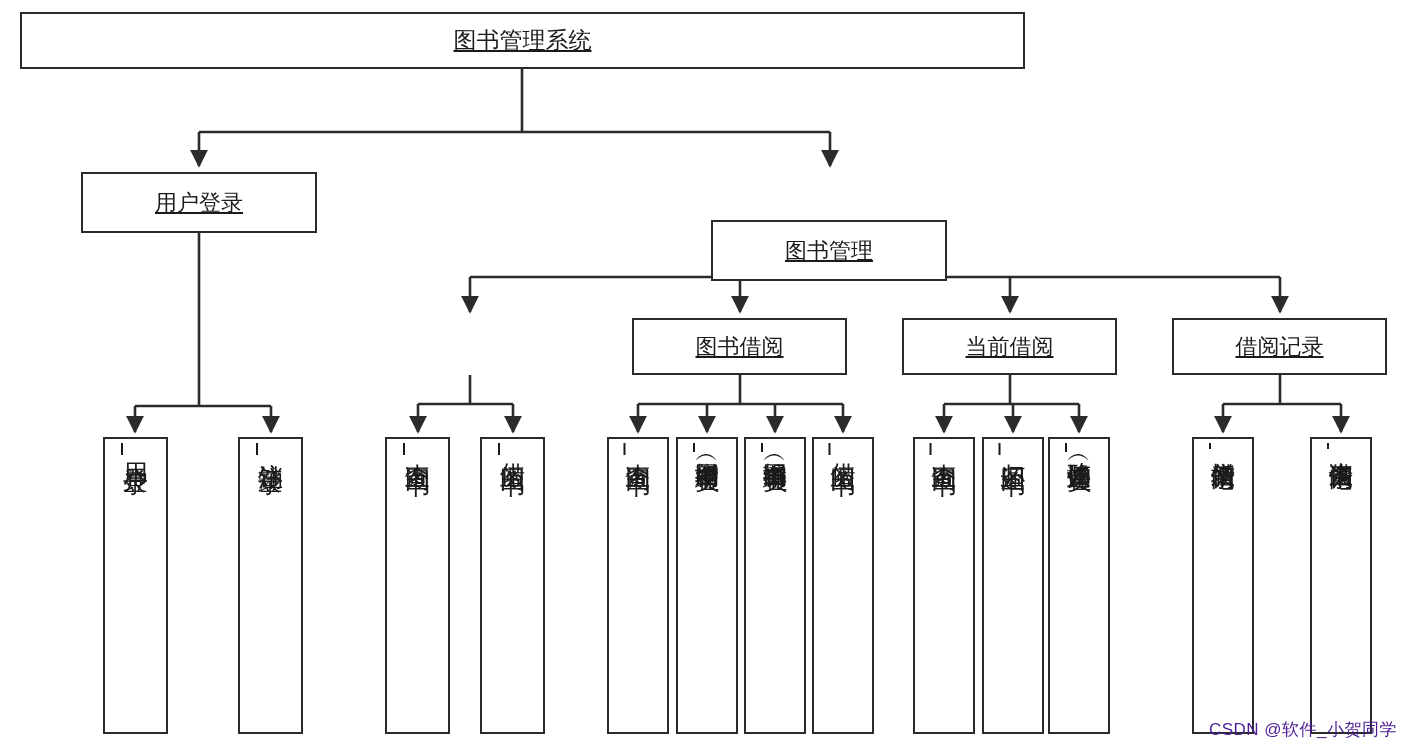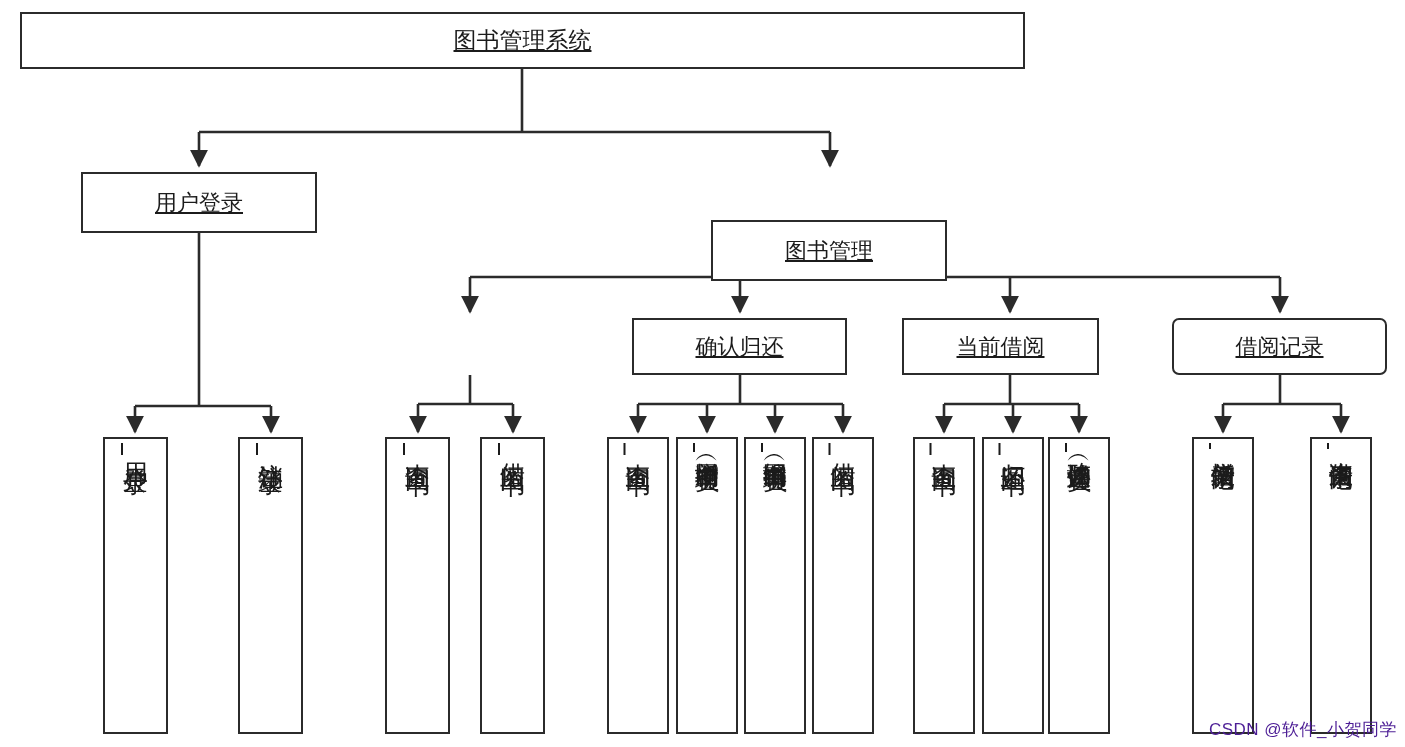--- a/index.html
+++ b/index.html
@@ -129,26 +129,26 @@
   </div>
 
   <div class="node n-mid" style="left:81px; top:172px; width:236px; height:61px;">
     <span class="lbl">用户登录</span>
   </div>
   <div class="node n-mid" style="left:711px; top:172px; width:236px; height:61px;margin-top:48px;">
     <span class="lbl">图书管理</span>
   </div>
 
   <div class="node n-mid" style="left:632px; top:318px; width:215px; height:57px;">
-    <span class="lbl">确认归还</span>
+    <span class="lbl">图书借阅</span>
   </div>
-  <div class="node n-mid" style="left:902px; top:318px; width:197px; height:57px;">
+  <div class="node n-mid" style="left:902px; top:318px; width:215px; height:57px;">
     <span class="lbl">当前借阅</span>
   </div>
-  <div class="node n-mid" style="left:1172px; top:318px; width:215px; height:57px;border-radius:7px;">
+  <div class="node n-mid" style="left:1172px; top:318px; width:215px; height:57px;">
     <span class="lbl">借阅记录</span>
   </div>
 
   <div class="node n-leaf" style="left:103px; top:437px; width:65px; height:297px;">
     <span class="lbl">用户登录</span>
   </div>
   <div class="node n-leaf" style="left:238px; top:437px; width:65px; height:297px;">
     <span class="lbl">注销登录</span>
   </div>
 

